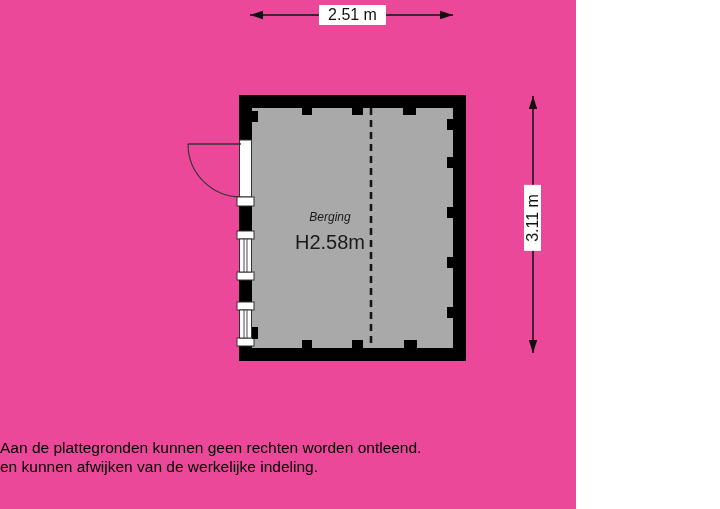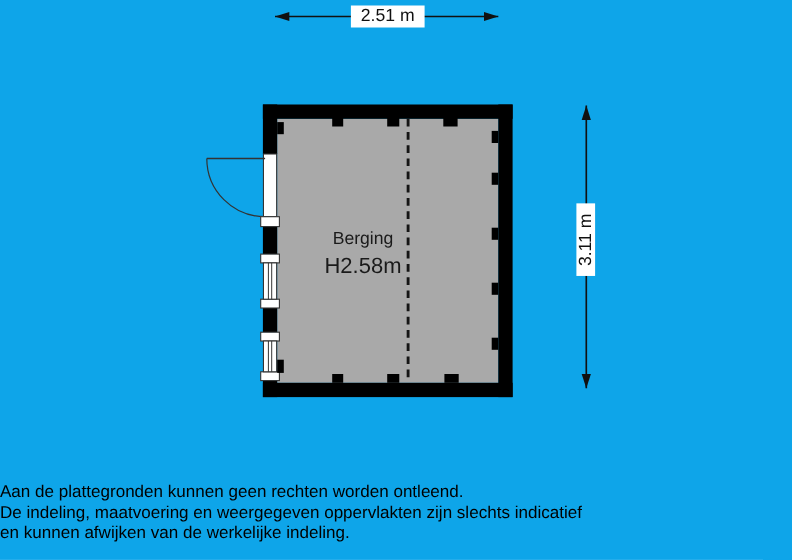--- a/index.html
+++ b/index.html
@@ -4,23 +4,23 @@
 <style>
   html, body {
     margin: 0;
     padding: 0;
     background: #ffffff;
     font-family: "Liberation Sans", sans-serif;
     color: #111111;
   }
   .stage {
     position: relative;
-    width: 720px;
+    width: 576px;
     height: 509px;
-    background: #0ea5e9;
+    background: #ec4899;
     overflow: hidden;
   }
   .stage svg {
     position: absolute;
     left: 0;
     top: 0;
   }
   .overlay {
     position: absolute;
     white-space: nowrap;
@@ -46,22 +46,23 @@
     transform: translate(-50%, -50%) rotate(-90deg);
   }
   .room-label-block {
     left: 330px;
     top: 230px;
     transform: translate(-50%, -50%);
     text-align: center;
     color: #1a1a1a;
   }
   .room-name {
-    font-size: 16px;
+    font-size: 12px;
     line-height: 25px;
+    font-style: italic;
   }
   .room-height {
     font-size: 20px;
     line-height: 25px;
   }
   .disclaimer {
     left: 0;
     top: 439px;
     width: 716px;
     text-align: left;
@@ -148,17 +149,16 @@
     <span class="dim-label">3.11 m</span>
   </div>
 
   <div class="overlay room-label-block">
     <div class="room-name">Berging</div>
     <div class="room-height">H2.58m</div>
   </div>
 
   <div class="overlay disclaimer">
     <div>Aan de plattegronden kunnen geen rechten worden ontleend.</div>
-    <div>De indeling, maatvoering en weergegeven oppervlakten zijn slechts indicatief</div>
     <div>en kunnen afwijken van de werkelijke indeling.</div>
   </div>
 
 </div>
 
 </body></html>

